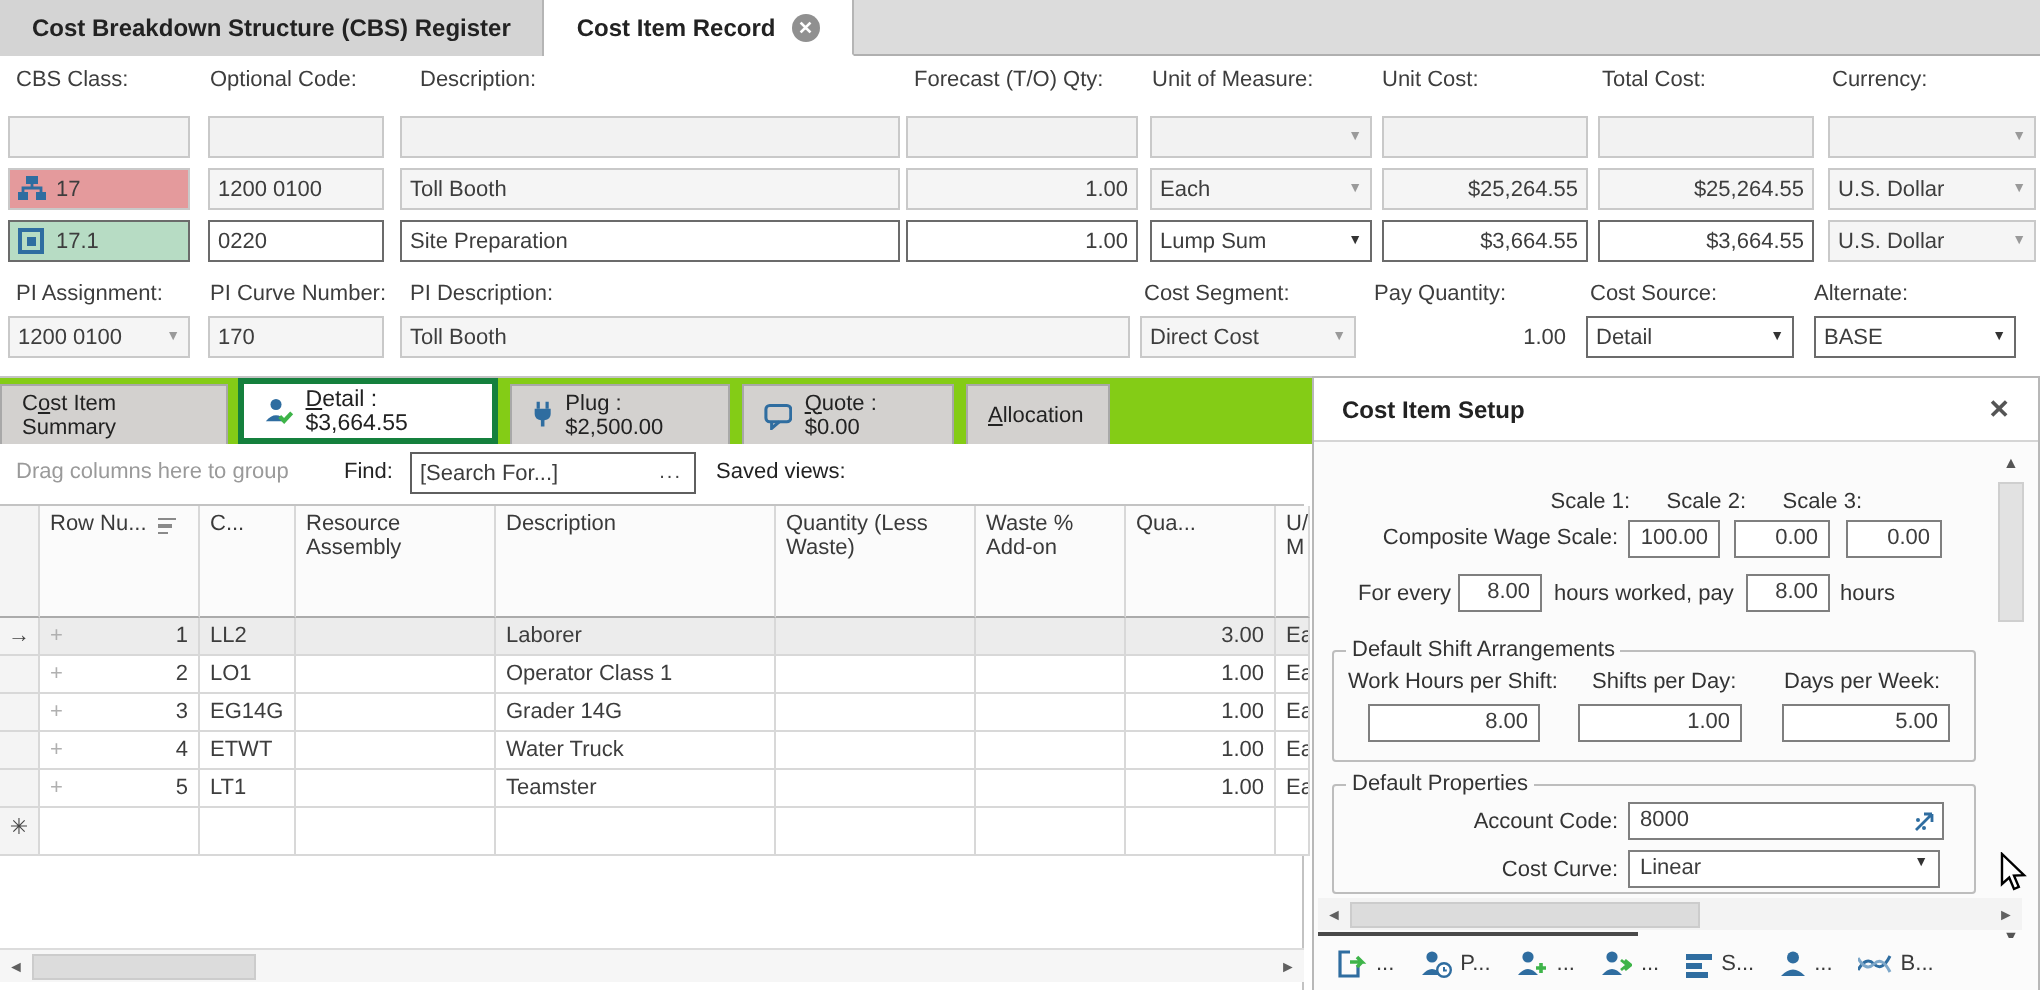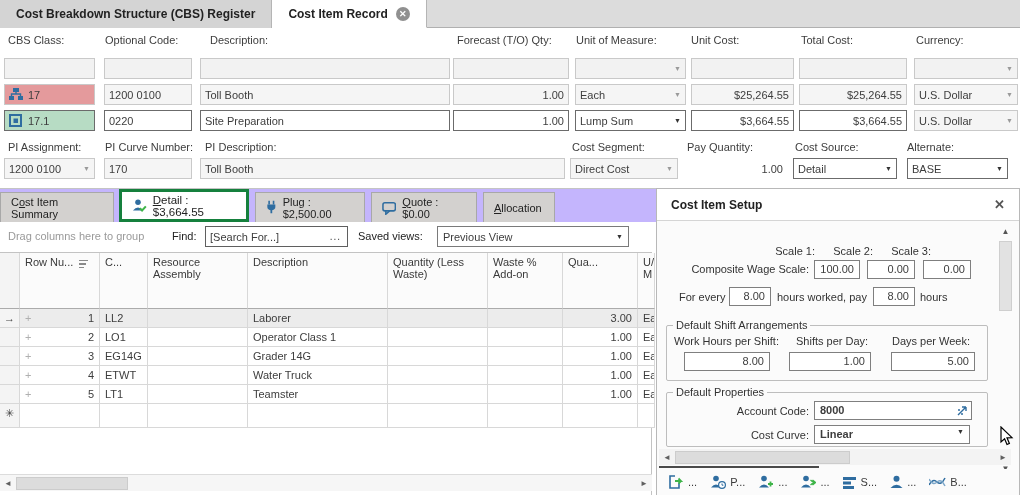--- a/index.html
+++ b/index.html
@@ -19,21 +19,21 @@
   .fld { position:absolute; height:21px; border:1px solid #c9c9c9; background:#f2f2f2; padding:2px 4px; display:flex; align-items:center; overflow:hidden; white-space:nowrap; }
   .fld.ro { background:#f5f5f5; }
   .fld.edit { background:#fff; border:1px solid #6b6b6b; }
   .fld.num { justify-content:flex-end; }
   .dd-arrow { margin-left:auto; font-size:7px; color:#9a9a9a; padding-left:4px; }
   .dd-arrow.dark { color:#333; }
   .cbs-cell { display:flex; align-items:center; gap:5px; padding:2px 4px; }
   .plain-num { position:absolute; text-align:right; }
 
   
-  .subtabs { position:absolute; left:0; top:188px; width:656px; height:34px; background:#c4b5fd; border-top:1px solid #c4c4c4; }
+  .subtabs { position:absolute; left:0; top:188px; width:656px; height:34px; background:#84cc16; border-top:1px solid #c4c4c4; }
   .subtab { position:absolute; bottom:0; height:30px; background:#d3d1cf; border:1px solid #a8a8a8; border-bottom:none; display:flex; align-items:center; gap:6px; padding:0 10px; font-size:11px; color:#222; cursor:default; }
   .subtab.active { background:#fff; border:3px solid #15803d; height:33px; font-size:11.5px; }
   .subtab u { text-decoration:underline; }
 
   
   .gridpanel { position:absolute; left:0; top:222px; width:652px; height:273px; background:#fff; border-right:1px solid #c3c3c3; }
   .gtoolbar { position:absolute; left:0; top:0; width:652px; height:30px; background:#fff; display:flex; align-items:center; }
   .group-hint { position:absolute; left:8px; top:8px; color:#9a9a9a; }
   .find-label { position:absolute; left:172px; top:8px; color:#222; }
   .find-box { position:absolute; left:205px; top:4px; width:143px; height:21px; border:1px solid #5f5f5f; background:#fff; display:flex; align-items:center; padding:0 4px; }
@@ -59,21 +59,21 @@
   .hs-btn { width:16px; text-align:center; color:#606060; font-size:8px; }
   .hs-thumb { height:13px; background:#dcdcdc; border:1px solid #cccccc; }
 
   
   .setup { position:absolute; left:656px; top:188px; width:364px; height:307px; background:#fbfbfb; border:1px solid #b8b8b8; }
   .setup-title { position:absolute; left:0; top:0; width:100%; height:32px; background:#fff; border-bottom:1px solid #d5d5d5; display:flex; align-items:center; padding:0 14px; font-weight:bold; font-size:12px; color:#222; }
   .setup-close { margin-left:auto; font-size:13px; color:#555; }
   fieldset { position:absolute; border:1px solid #bdbdbd; border-radius:2px; background:transparent; }
   legend { font-size:11px; color:#333; margin-left:6px; padding:0 3px; }
   .sfld { position:absolute; height:19px; border:1px solid #7f7f7f; background:#fff; text-align:right; padding:2px 5px; font-size:11px; overflow:hidden; white-space:nowrap; }
-  .sfld.left { text-align:left;font-weight:bold; }
+  .sfld.left { text-align:left; }
   .slbl { position:absolute; font-size:11px; color:#333; white-space:nowrap; }
   .slbl.r { text-align:right; }
   .vscroll { position:absolute; right:6px; top:38px; width:15px; height:252px; }
   .vs-btn { position:absolute; left:0; width:15px; text-align:center; color:#555; font-size:8px; }
   .vs-thumb { position:absolute; left:1px; top:14px; width:13px; height:70px; background:#e2e2e2; border:1px solid #cfcfcf; }
   .setup-hscroll { position:absolute; left:2px; top:260px; width:352px; height:16px; background:#f3f3f3; display:flex; align-items:center; }
   .tab-underline { position:absolute; left:2px; top:277px; width:160px; height:2px; background:#4a4a4a; }
   .bottomtabs { position:absolute; left:0px; top:280px; width:362px; height:26px; background:#fbfbfb; display:flex; align-items:center; gap:13px; padding-left:12px; }
   .btab { display:flex; align-items:center; gap:4px; color:#3a3a3a; white-space:nowrap; }
 
@@ -224,24 +224,20 @@
 
   <div class="gridpanel">
     <div class="gtoolbar">
       <span class="group-hint">Drag columns here to group</span>
       <span class="find-label">Find:</span>
       <div class="find-box">
         <span>[Search For...]</span>
         <span class="find-more">...</span>
       </div>
       <span class="views-label">Saved views:</span>
-      <div class="views-dd">
-        <span>Previous View</span>
-        <span class="dd-arrow dark">▼</span>
-      </div>
     </div>
 
     <div class="grid">
       <div class="grow ghead">
         <div class="gcell rowind"></div>
         <div class="gcell"><span>Row Nu...</span><span class="sorticon"><i style="width:9px"></i><i style="width:7px"></i><i style="width:5px"></i></span></div>
         <div class="gcell"><span>C...</span></div>
         <div class="gcell"><span>Resource Assembly</span></div>
         <div class="gcell"><span>Description</span></div>
         <div class="gcell"><span>Quantity (Less Waste)</span></div>

